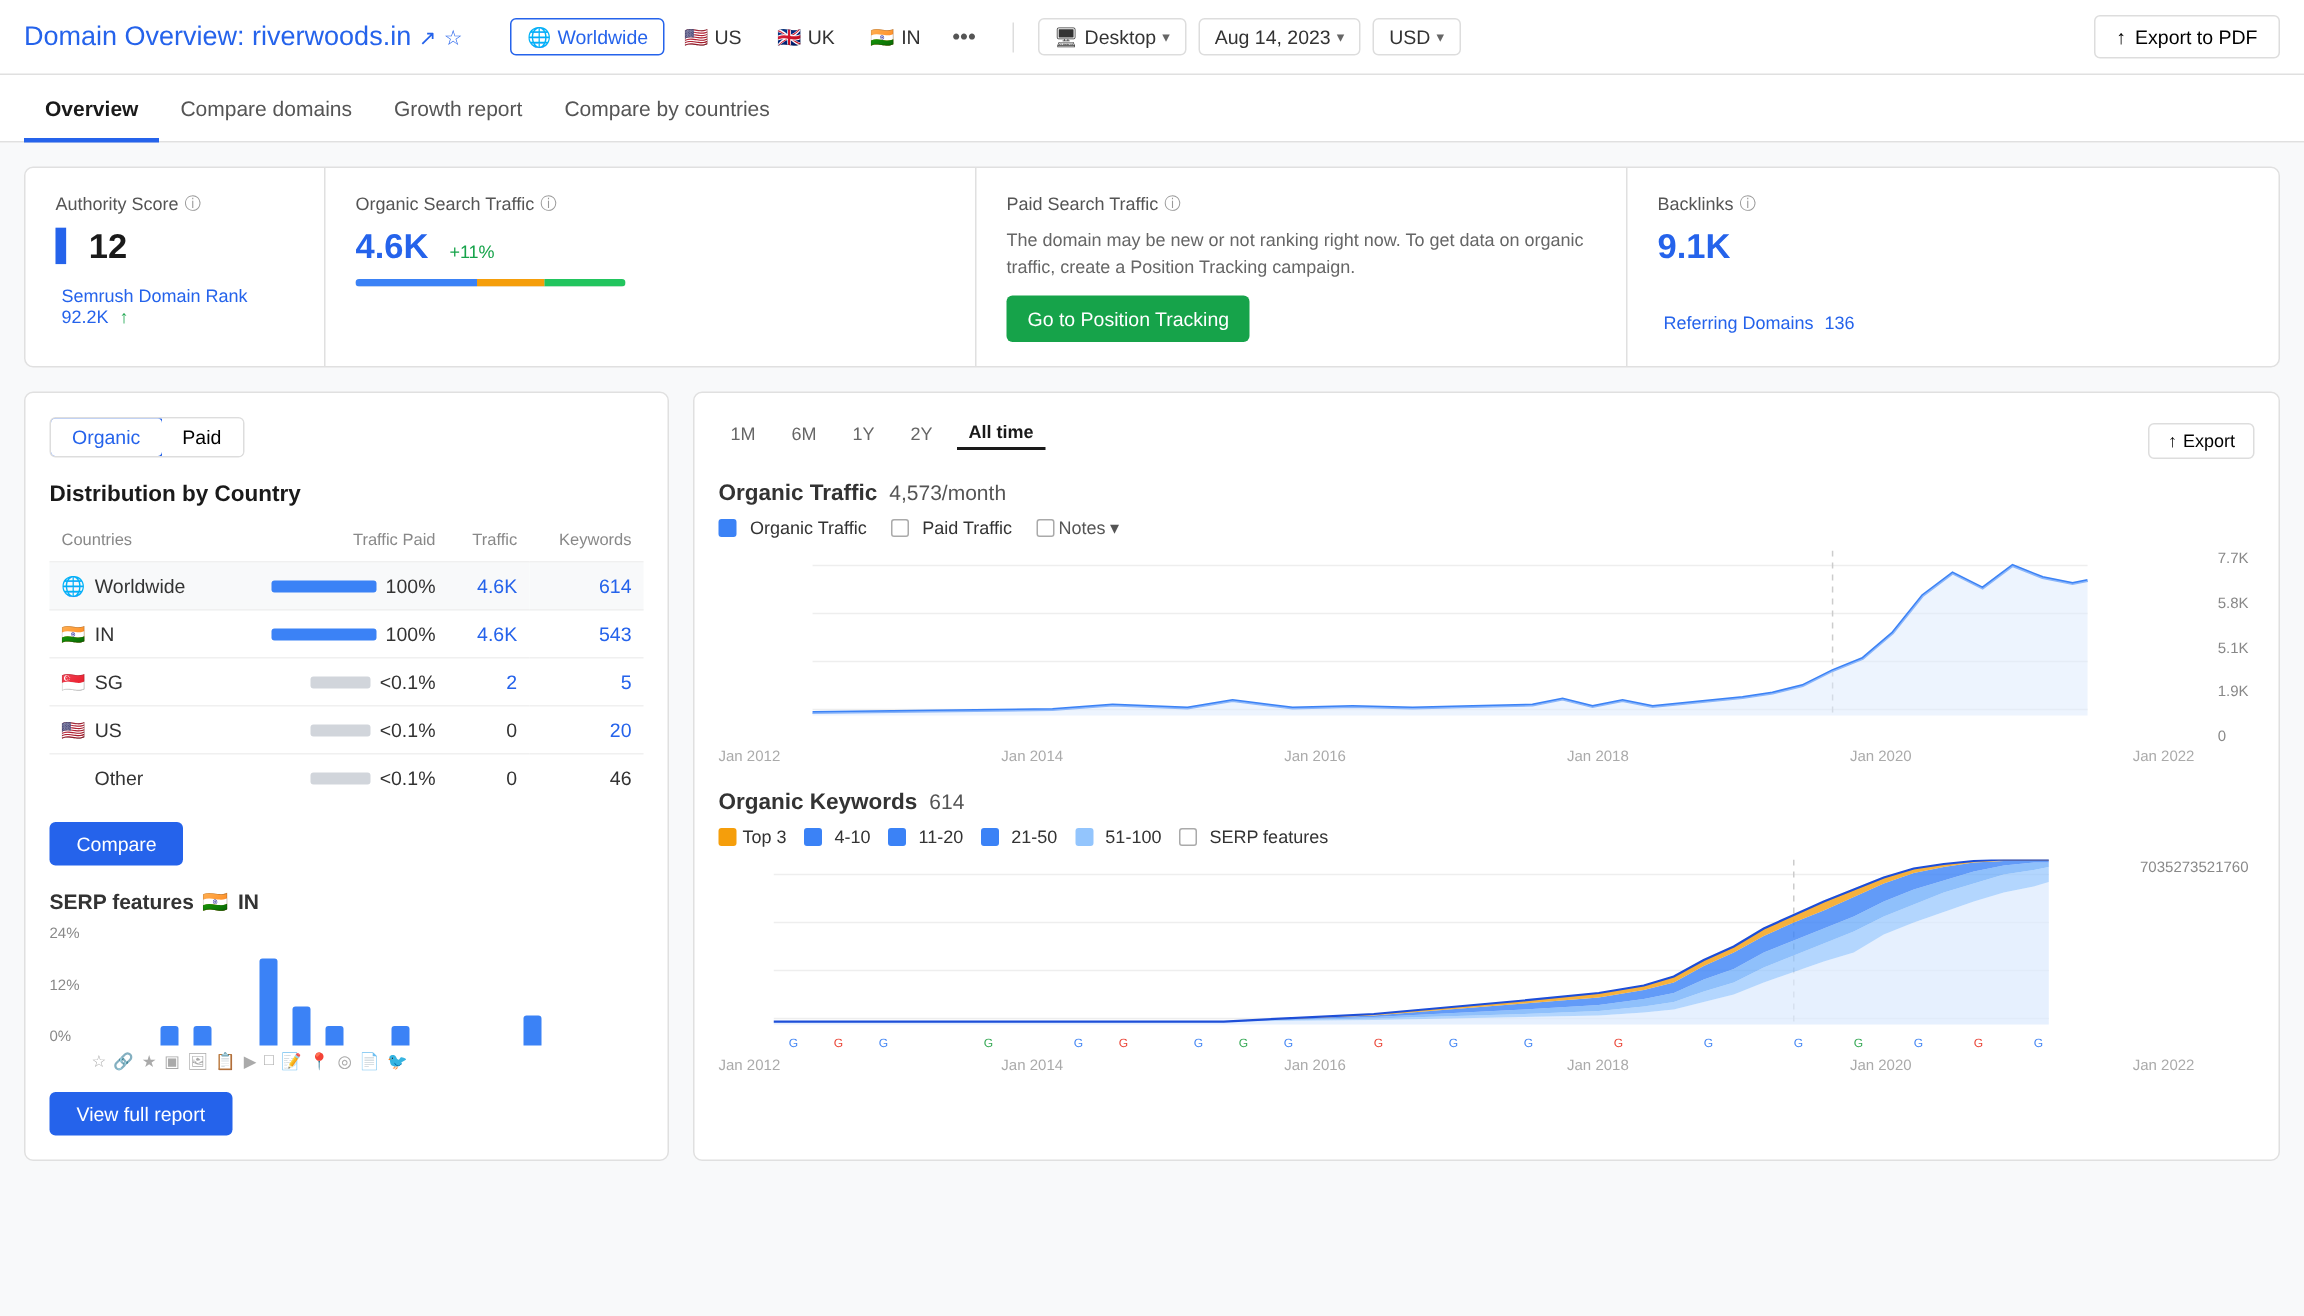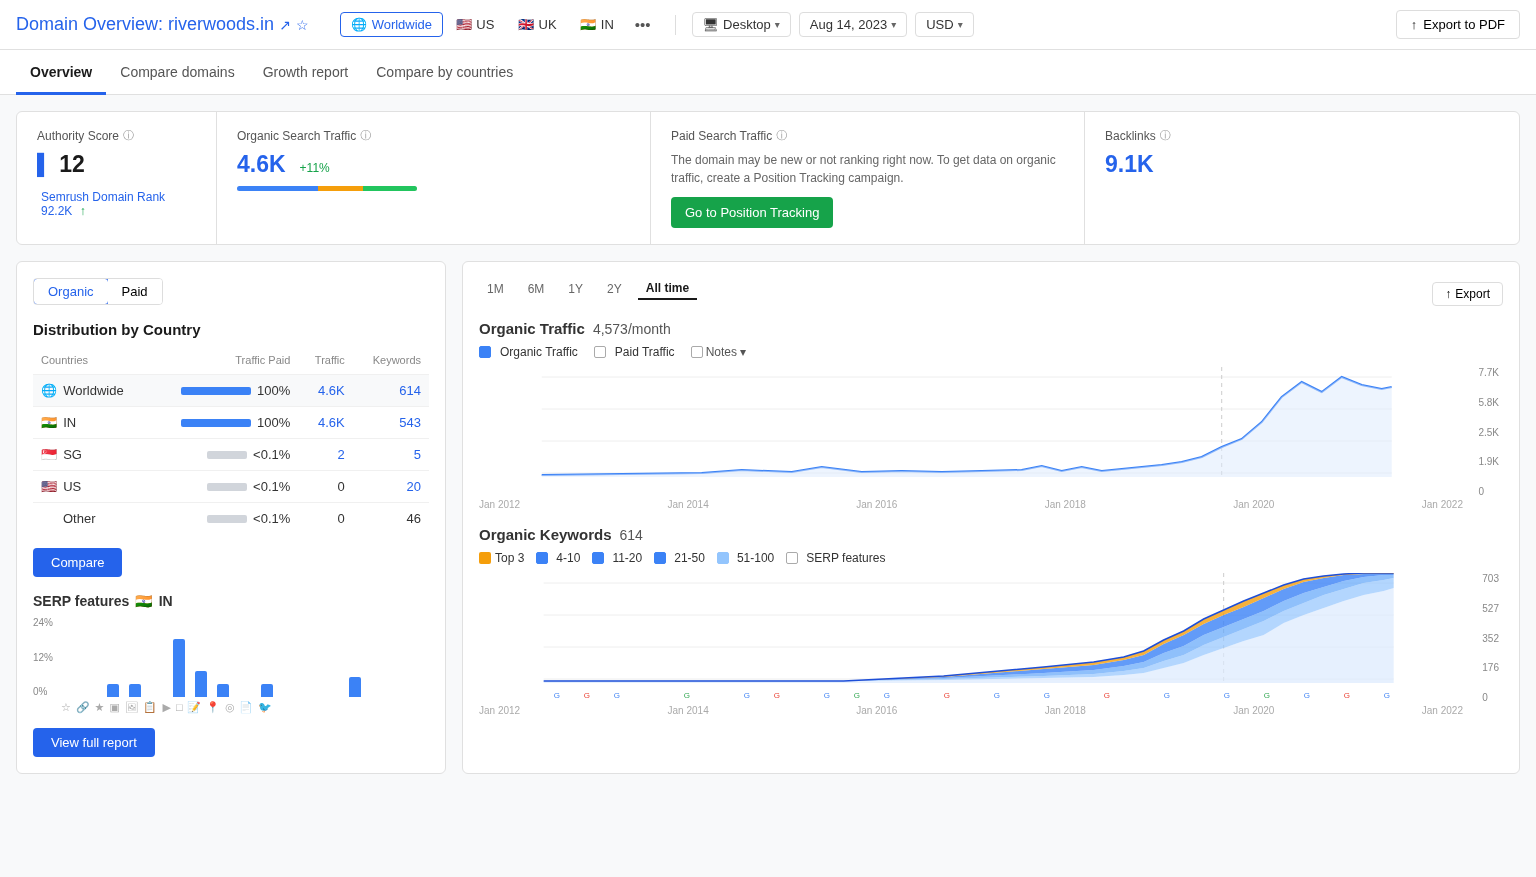--- a/index.html
+++ b/index.html
@@ -203,20 +203,24 @@
       <div class="paid-search-text">The domain may be new or not ranking right now. To get data on organic traffic, create a Position Tracking campaign.</div>
       <button class="go-position-btn">Go to Position Tracking</button>
     </div>
 
     <div class="metric-card">
       <div class="metric-label">
         <span>Backlinks</span>
         <span class="info-icon">ⓘ</span>
       </div>
       <span class="metric-value">9.1K</span>
+      <div class="sub-metric" style="margin-top:30px">
+        <span>Referring Domains</span>
+        <span class="link-blue">136</span>
+      </div>
     </div>
   </div>
 
   <div class="bottom-row">
 
     <div class="left-panel">
       <div class="toggle-group">
         <button class="toggle-btn active">Organic</button>
         <button class="toggle-btn">Paid</button>
       </div>
@@ -449,21 +453,21 @@
 
             <line x1="680" y1="0" x2="680" y2="110" stroke="#ccc" stroke-width="1" stroke-dasharray="4,4"></line>
 
             <polyline points="0,108 80,107 160,106 200,103 250,105 280,100 320,105 360,104 400,105 440,104 480,103 500,99 520,104 540,100 560,104 580,102 600,100 620,98 640,95 660,90 680,80 700,72 720,55 740,30 760,15 780,25 800,10 820,18 840,22 850,20" fill="none" stroke="#3b82f6" stroke-width="2"></polyline>
 
             <polygon points="0,108 80,107 160,106 200,103 250,105 280,100 320,105 360,104 400,105 440,104 480,103 500,99 520,104 540,100 560,104 580,102 600,100 620,98 640,95 660,90 680,80 700,72 720,55 740,30 760,15 780,25 800,10 820,18 840,22 850,20 850,110 0,110" fill="#dbeafe" opacity="0.5"></polygon>
           </svg>
           <div style="display:flex;flex-direction:column;justify-content:space-between;padding:0 4px;font-size:10px;color:#888;height:130px">
             <span>7.7K</span>
             <span>5.8K</span>
-            <span>2.5K</span>
+            <span>5.1K</span>
             <span>1.9K</span>
             <span>0</span>
           </div>
         </div>
         <div style="display:flex;justify-content:space-between;font-size:10px;color:#aaa;margin-top:2px;padding-right:40px">
           <span>Jan 2012</span>
           <span>Jan 2014</span>
           <span>Jan 2016</span>
           <span>Jan 2018</span>
           <span>Jan 2020</span>
@@ -538,21 +542,21 @@
             <text x="450" y="125" font-size="8" fill="#4285f4">G</text>
             <text x="500" y="125" font-size="8" fill="#4285f4">G</text>
             <text x="560" y="125" font-size="8" fill="#ea4335">G</text>
             <text x="620" y="125" font-size="8" fill="#4285f4">G</text>
             <text x="680" y="125" font-size="8" fill="#4285f4">G</text>
             <text x="720" y="125" font-size="8" fill="#34a853">G</text>
             <text x="760" y="125" font-size="8" fill="#4285f4">G</text>
             <text x="800" y="125" font-size="8" fill="#ea4335">G</text>
             <text x="840" y="125" font-size="8" fill="#4285f4">G</text>
           </svg>
-          <div style="display:flex;flex-direction:column;justify-content:space-between;padding:0 4px;font-size:10px;color:#888;height:130px">
+          <div style="display:flex;flex-direction:row;justify-content:space-between;padding:0 4px;font-size:10px;color:#888;height:130px">
             <span>703</span>
             <span>527</span>
             <span>352</span>
             <span>176</span>
             <span>0</span>
           </div>
         </div>
         <div style="display:flex;justify-content:space-between;font-size:10px;color:#aaa;margin-top:2px;padding-right:40px">
           <span>Jan 2012</span>
           <span>Jan 2014</span>

